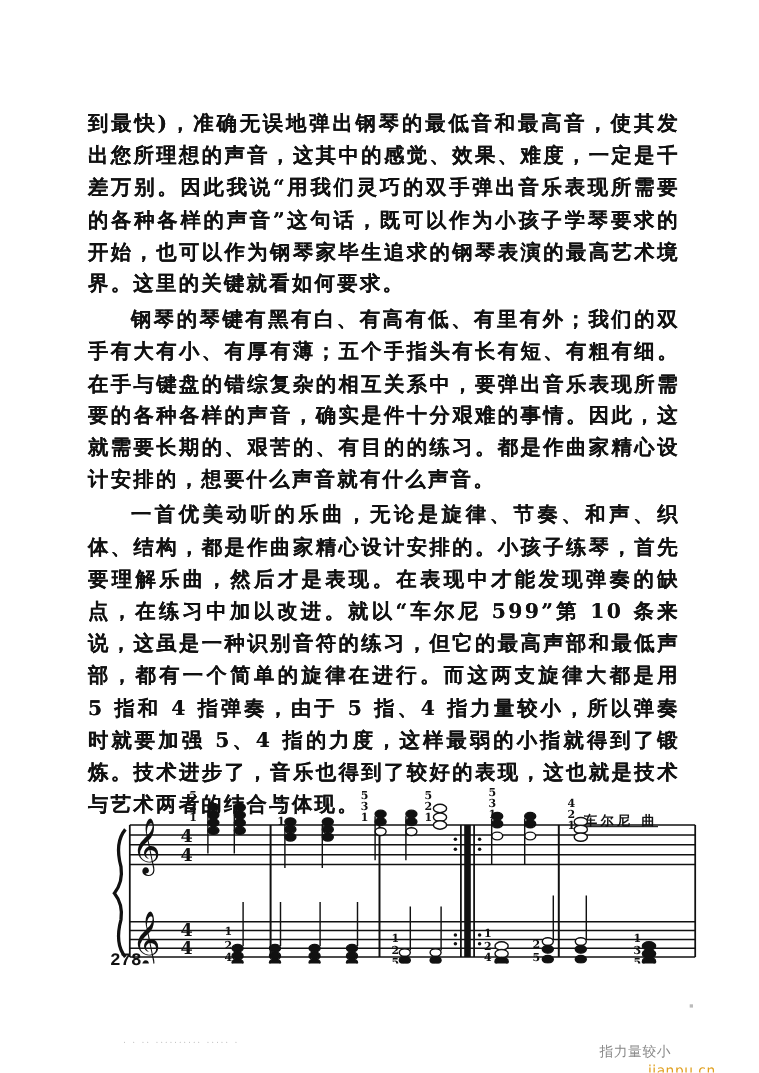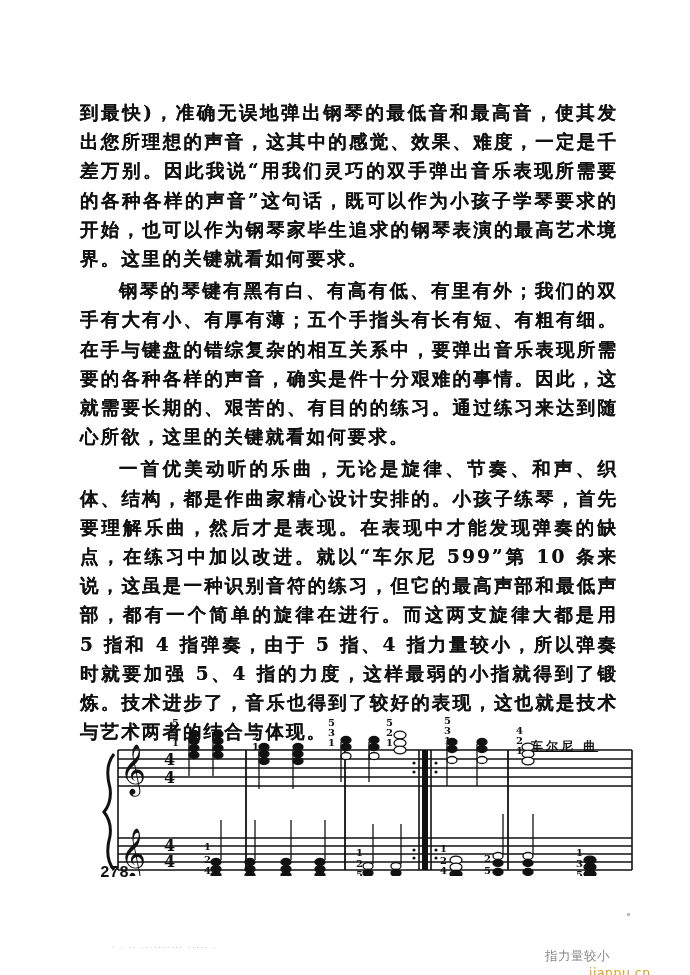--- a/index.html
+++ b/index.html
@@ -23,21 +23,21 @@
   .watermark .wm-latin { color: #e0a020; margin-left: 44px; }
   .speck { position: absolute; left: 627px; top: 913px; width: 3px; height: 3px; background: #bbb; }
 </style>
 </head>
 <body>
 
 <div class="page">
 
   <div class="body-text">
     <p class="para">到最快)，准确无误地弹出钢琴的最低音和最高音，使其发出您所理想的声音，这其中的感觉、效果、难度，一定是千差万别。因此我说“用我们灵巧的双手弹出音乐表现所需要的各种各样的声音”这句话，既可以作为小孩子学琴要求的开始，也可以作为钢琴家毕生追求的钢琴表演的最高艺术境界。这里的关键就看如何要求。</p>
-    <p class="para indent">钢琴的琴键有黑有白、有高有低、有里有外；我们的双手有大有小、有厚有薄；五个手指头有长有短、有粗有细。在手与键盘的错综复杂的相互关系中，要弹出音乐表现所需要的各种各样的声音，确实是件十分艰难的事情。因此，这就需要长期的、艰苦的、有目的的练习。通过练习来达到随心所欲，这里的关键就看如何要求。</p>
+    <p class="para indent">钢琴的琴键有黑有白、有高有低、有里有外；我们的双手有大有小、有厚有薄；五个手指头有长有短、有粗有细。在手与键盘的错综复杂的相互关系中，要弹出音乐表现所需要的各种各样的声音，确实是件十分艰难的事情。因此，这就需要长期的、艰苦的、有目的的练习。都是作曲家精心设计安排的，想要什么声音就有什么声音。</p>
     <p class="para indent">一首优美动听的乐曲，无论是旋律、节奏、和声、织体、结构，都是作曲家精心设计安排的。小孩子练琴，首先要理解乐曲，然后才是表现。在表现中才能发现弹奏的缺点，在练习中加以改进。就以“车尔尼 599”第 10 条来说，这虽是一种识别音符的练习，但它的最高声部和最低声部，都有一个简单的旋律在进行。而这两支旋律大都是用 5 指和 4 指弹奏，由于 5 指、4 指力量较小，所以弹奏时就要加强 5、4 指的力度，这样最弱的小指就得到了锻炼。技术进步了，音乐也得到了较好的表现，这也就是技术与艺术两者的结合与体现。</p>
   </div>
 
   <div class="composer">车尔尼 曲</div>
 
   <svg class="score" viewBox="0 0 540 160" width="540" height="160">
     <g stroke="#111" fill="none">
 
       <path d="M 14 38 Q 4 50 10 72 Q 12 86 4 96 Q 12 106 10 120 Q 4 142 14 154" stroke-width="3"></path>
 

